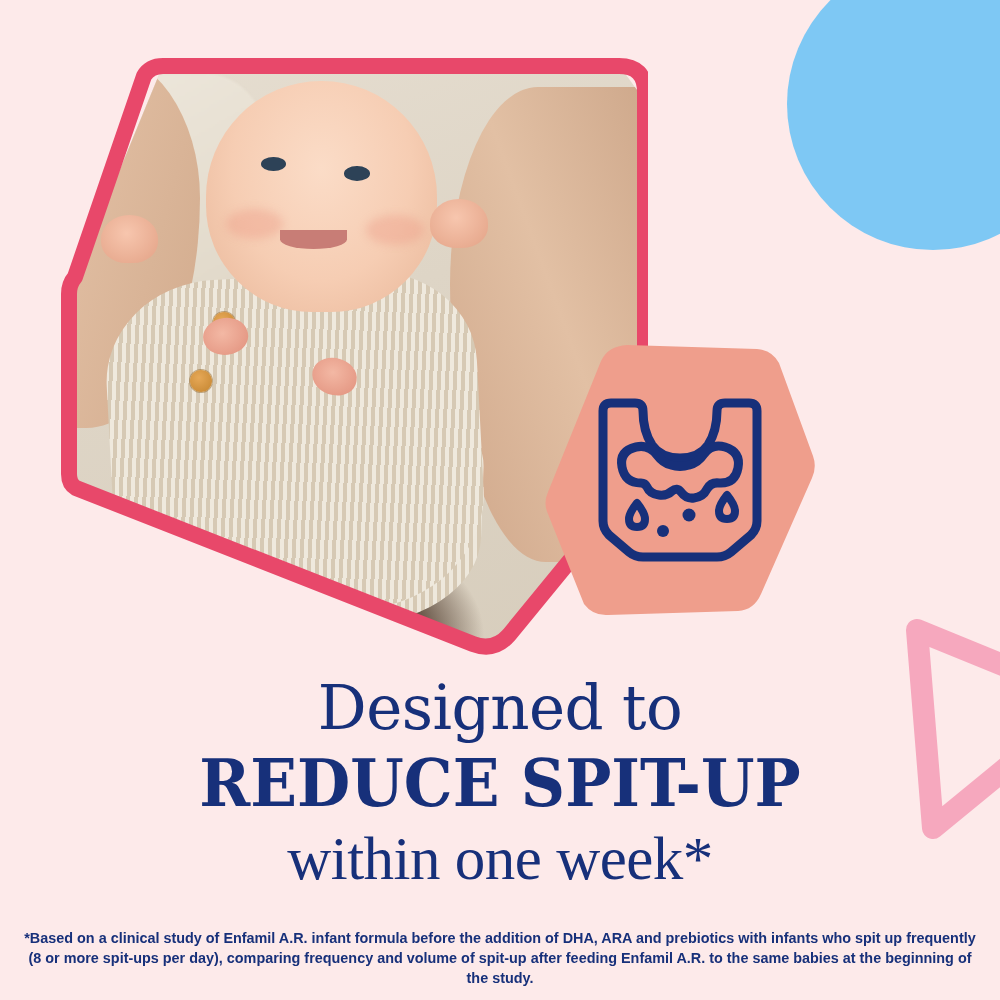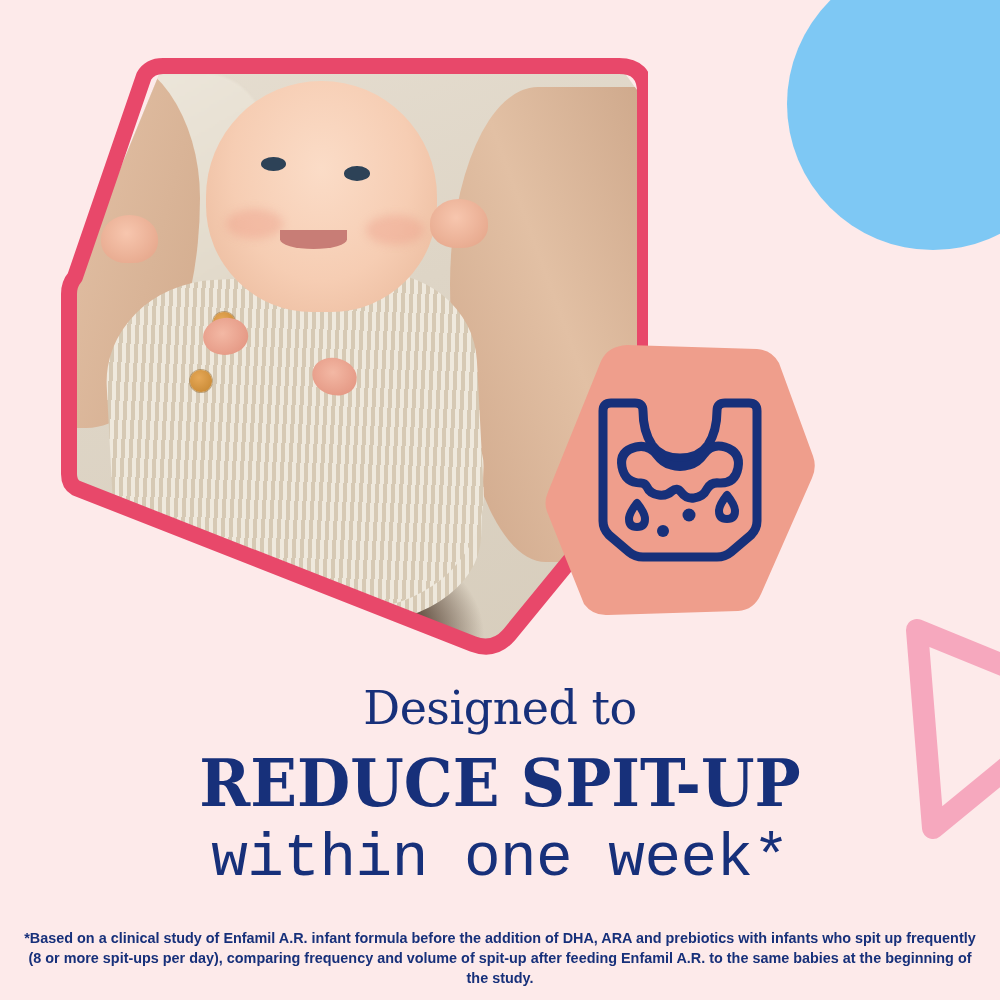--- a/index.html
+++ b/index.html
@@ -170,35 +170,35 @@
   .headline {
     position: absolute;
     left: 0;
     top: 672px;
     width: 1000px;
     text-align: center;
     color: #17307a;
   }
   .hl-line1 {
     font-family: "DejaVu Serif", serif;
-    font-size: 46px;
+    font-size: 61px;
     line-height: 72px;
     font-weight: 400;
     letter-spacing: -0.5px;
   }
   .hl-line2 {
     font-family: "DejaVu Serif", serif;
     font-size: 66px;
     line-height: 78px;
     font-weight: 700;
     letter-spacing: 0px;
     transform: scaleX(0.93);
   }
   .hl-line3 {
-    font-family: Liberation Mono, monospace;
+    font-family: Liberation Serif, serif;
     font-size: 61px;
     line-height: 74px;
     font-weight: 400;
     letter-spacing: -0.5px;
   }
 
   
   .footnote {
     position: absolute;
     left: 22px;

